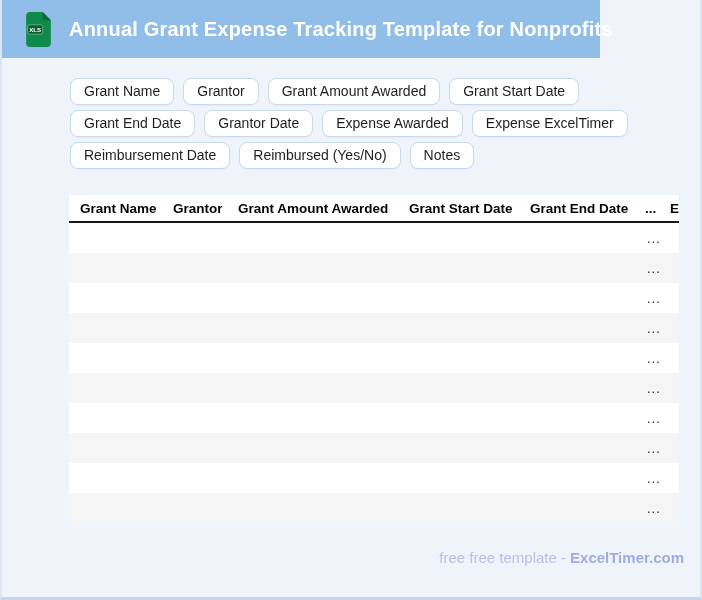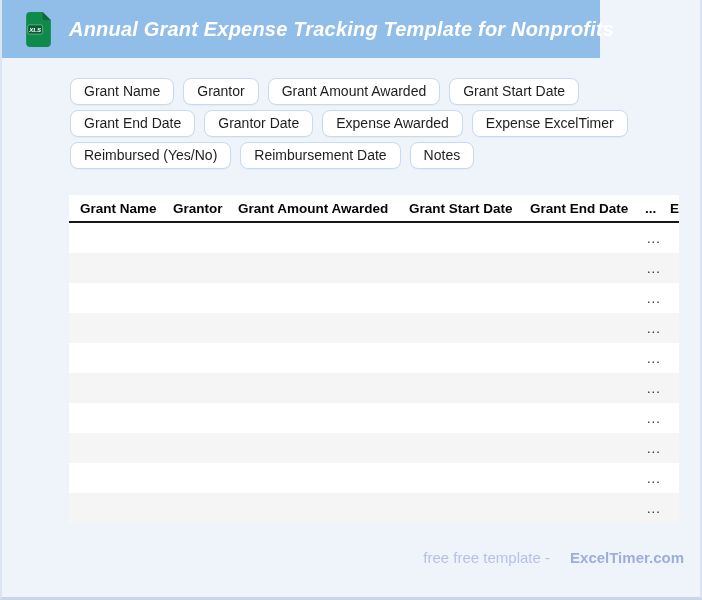--- a/index.html
+++ b/index.html
@@ -10,21 +10,20 @@
     position:relative; width:702px; height:600px;
     background:#EFF4FB; overflow:hidden;
     border-left:2px solid #DAE4F2; border-right:2px solid #DAE4F2;
     border-bottom:3px solid #C9D6EA;
   }
 
   .header-bar {
     position:absolute; top:0; left:0; width:598px; height:58px;
     background:#90BEE9; display:flex; align-items:center;
     padding-left:24px;
-    font-style:italic;
   }
   .file-icon { flex:0 0 auto; display:block; }
   .header-title {
     margin-left:18px; color:#FFFFFF; font-size:20px; font-weight:700;
     letter-spacing:0.2px; white-space:nowrap;
   }
 
   .chips {
     position:absolute; top:78px; left:68px; width:616px;
     display:flex; flex-wrap:wrap; gap:5px 9px;
@@ -57,21 +56,21 @@
   .cell-ellipsis {
     grid-column:6; font-size:13px; color:#25272C; padding-left:2px;
     letter-spacing:1px; white-space:nowrap;
   }
 
   .footer {
     position:absolute; top:549px; right:16px; font-size:15px;
     color:#B7C1E4; white-space:nowrap;
   }
   .footer .brand {
-    margin-left:20px; font-weight:700; color:#9FADDE; text-decoration:none;
+    margin-left:4px; font-weight:700; color:#9FADDE; text-decoration:none;
     cursor:pointer;
   }
 </style>
 </head>
 <body>
 
 <div class="page">
 
   <div class="header-bar">
     <svg class="file-icon" width="25" height="35" viewBox="0 0 24 34" xmlns="http://www.w3.org/2000/svg">
@@ -85,22 +84,22 @@
 
   <div class="chips">
     <span class="chip">Grant Name</span>
     <span class="chip">Grantor</span>
     <span class="chip">Grant Amount Awarded</span>
     <span class="chip">Grant Start Date</span>
     <span class="chip">Grant End Date</span>
     <span class="chip">Grantor Date</span>
     <span class="chip">Expense Awarded</span>
     <span class="chip">Expense ExcelTimer</span>
+    <span class="chip">Reimbursement Date</span>
     <span class="chip">Reimbursed (Yes/No)</span>
-    <span class="chip">Reimbursement Date</span>
     <span class="chip">Notes</span>
   </div>
 
   <div class="table">
     <div class="thead">
       <span>Grant Name</span>
       <span>Grantor</span>
       <span>Grant Amount Awarded</span>
       <span>Grant Start Date</span>
       <span>Grant End Date</span>

